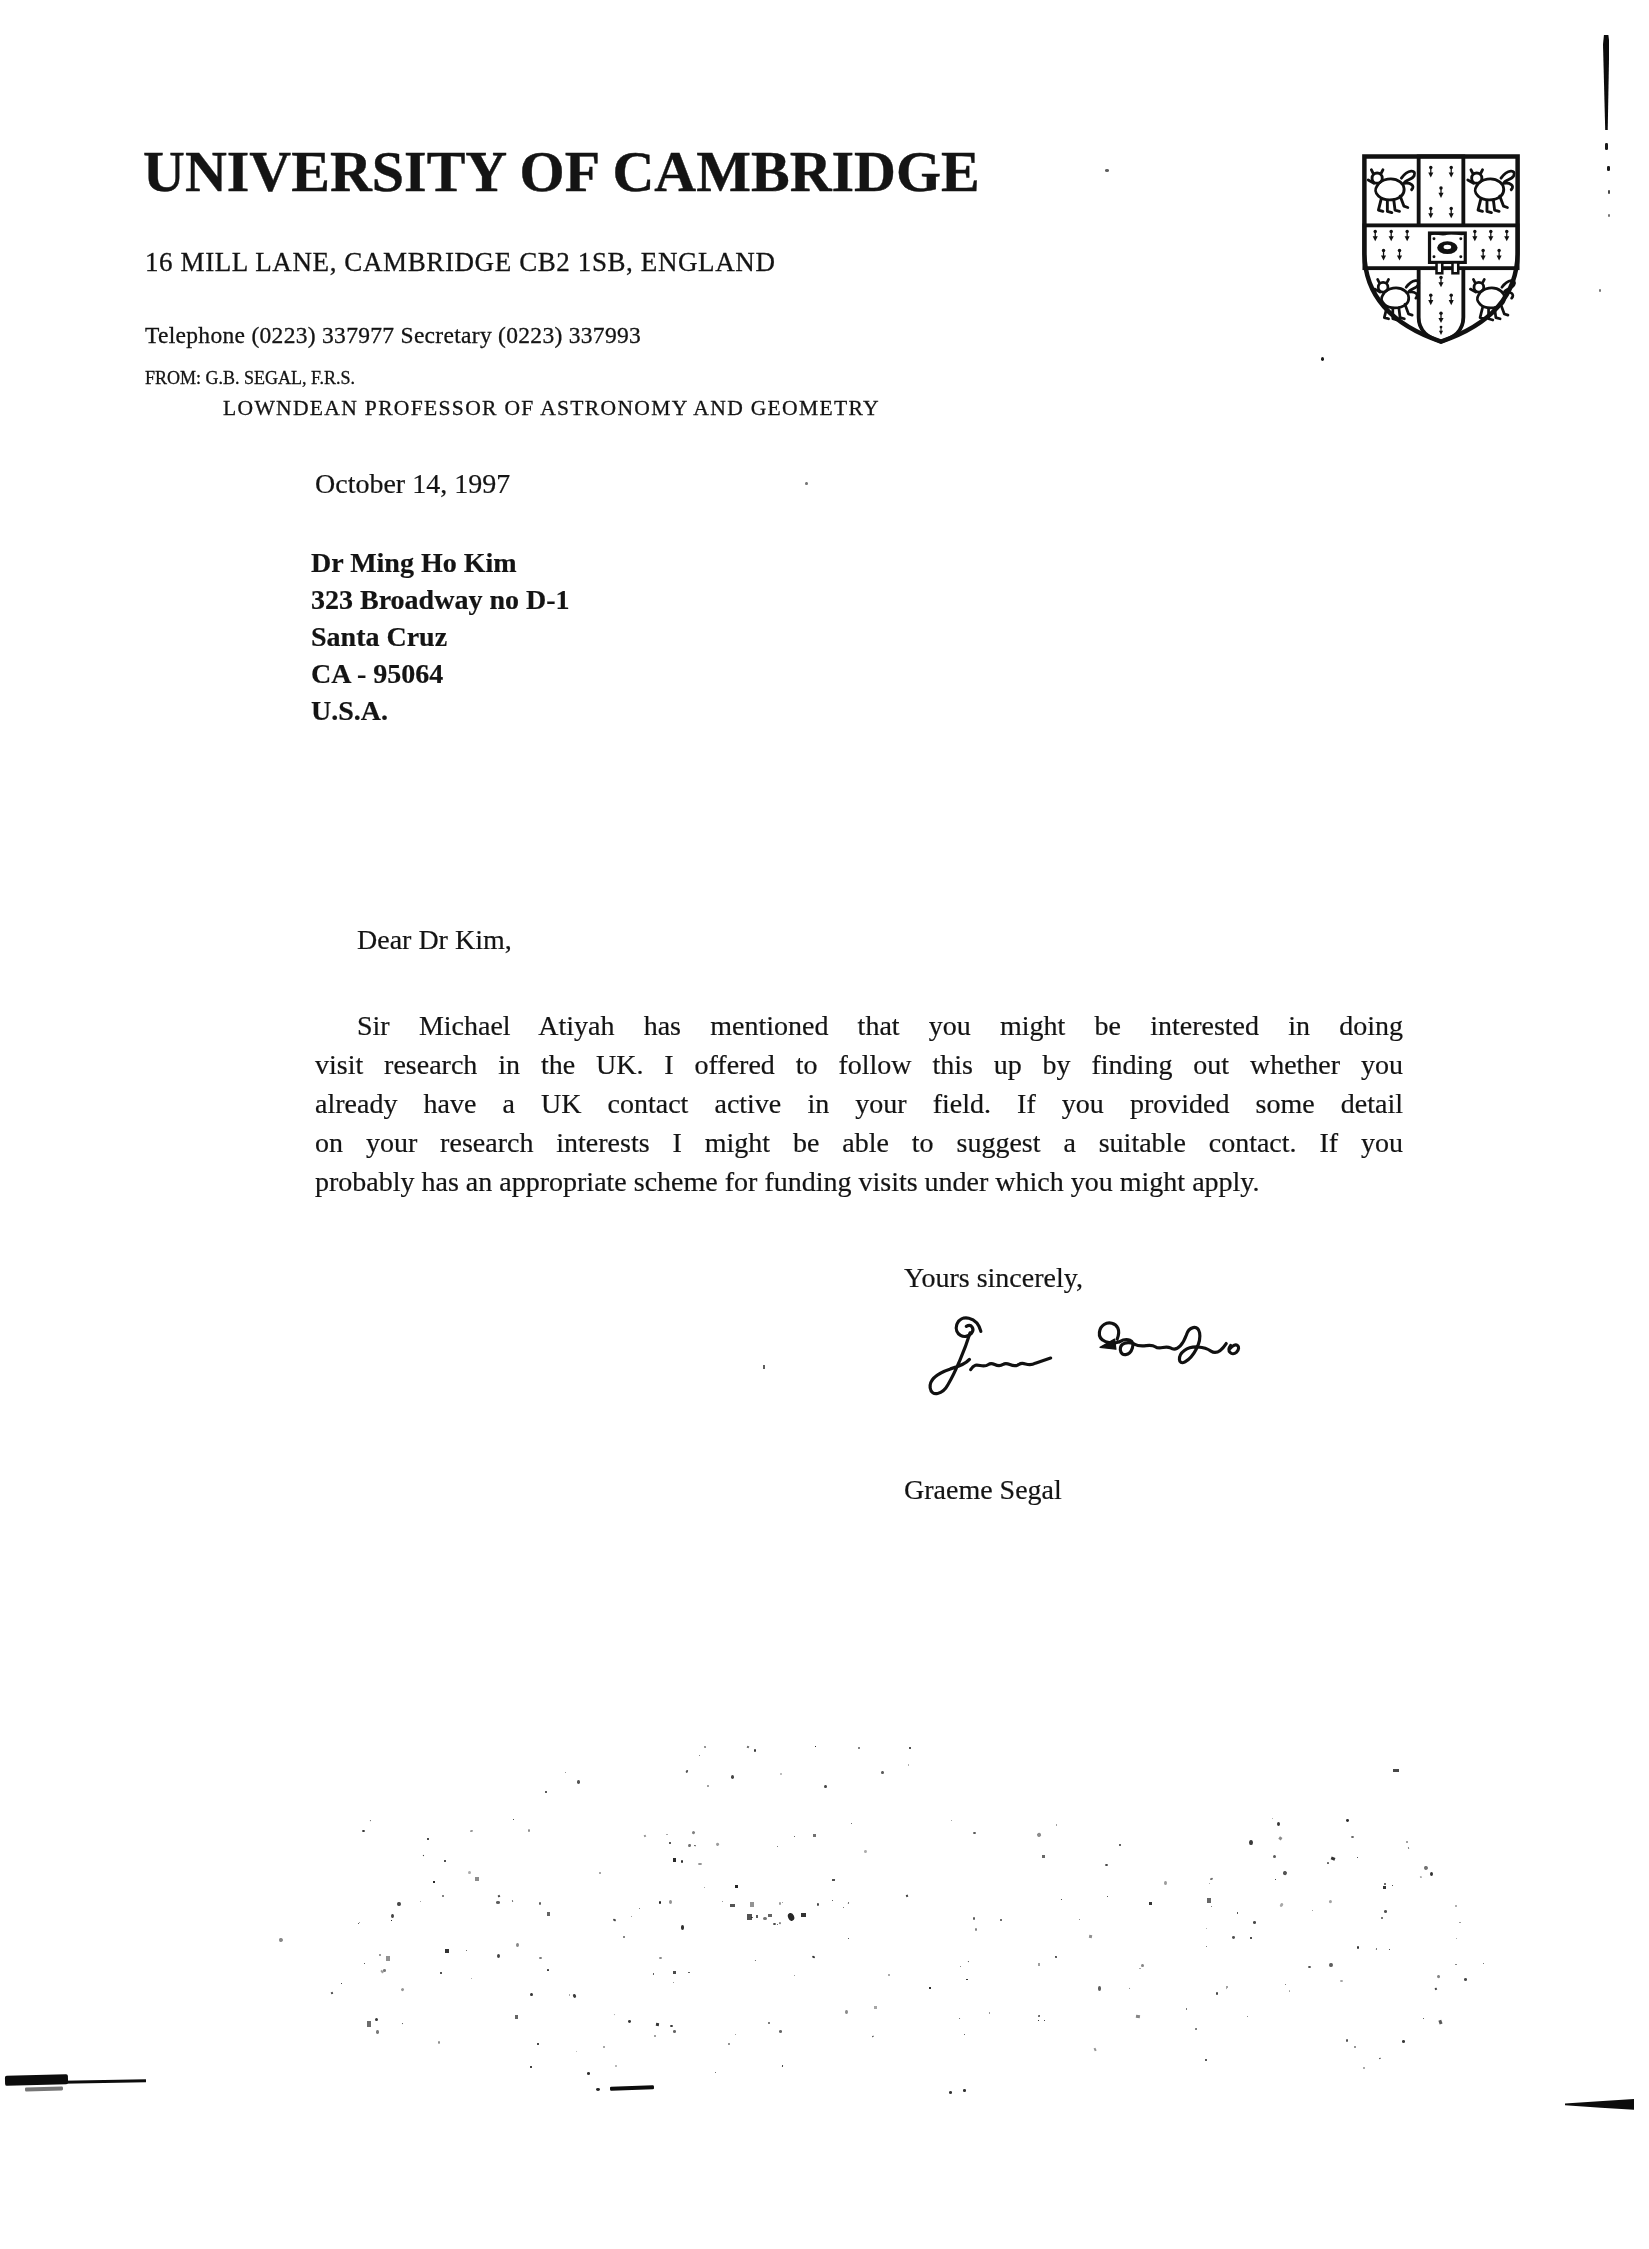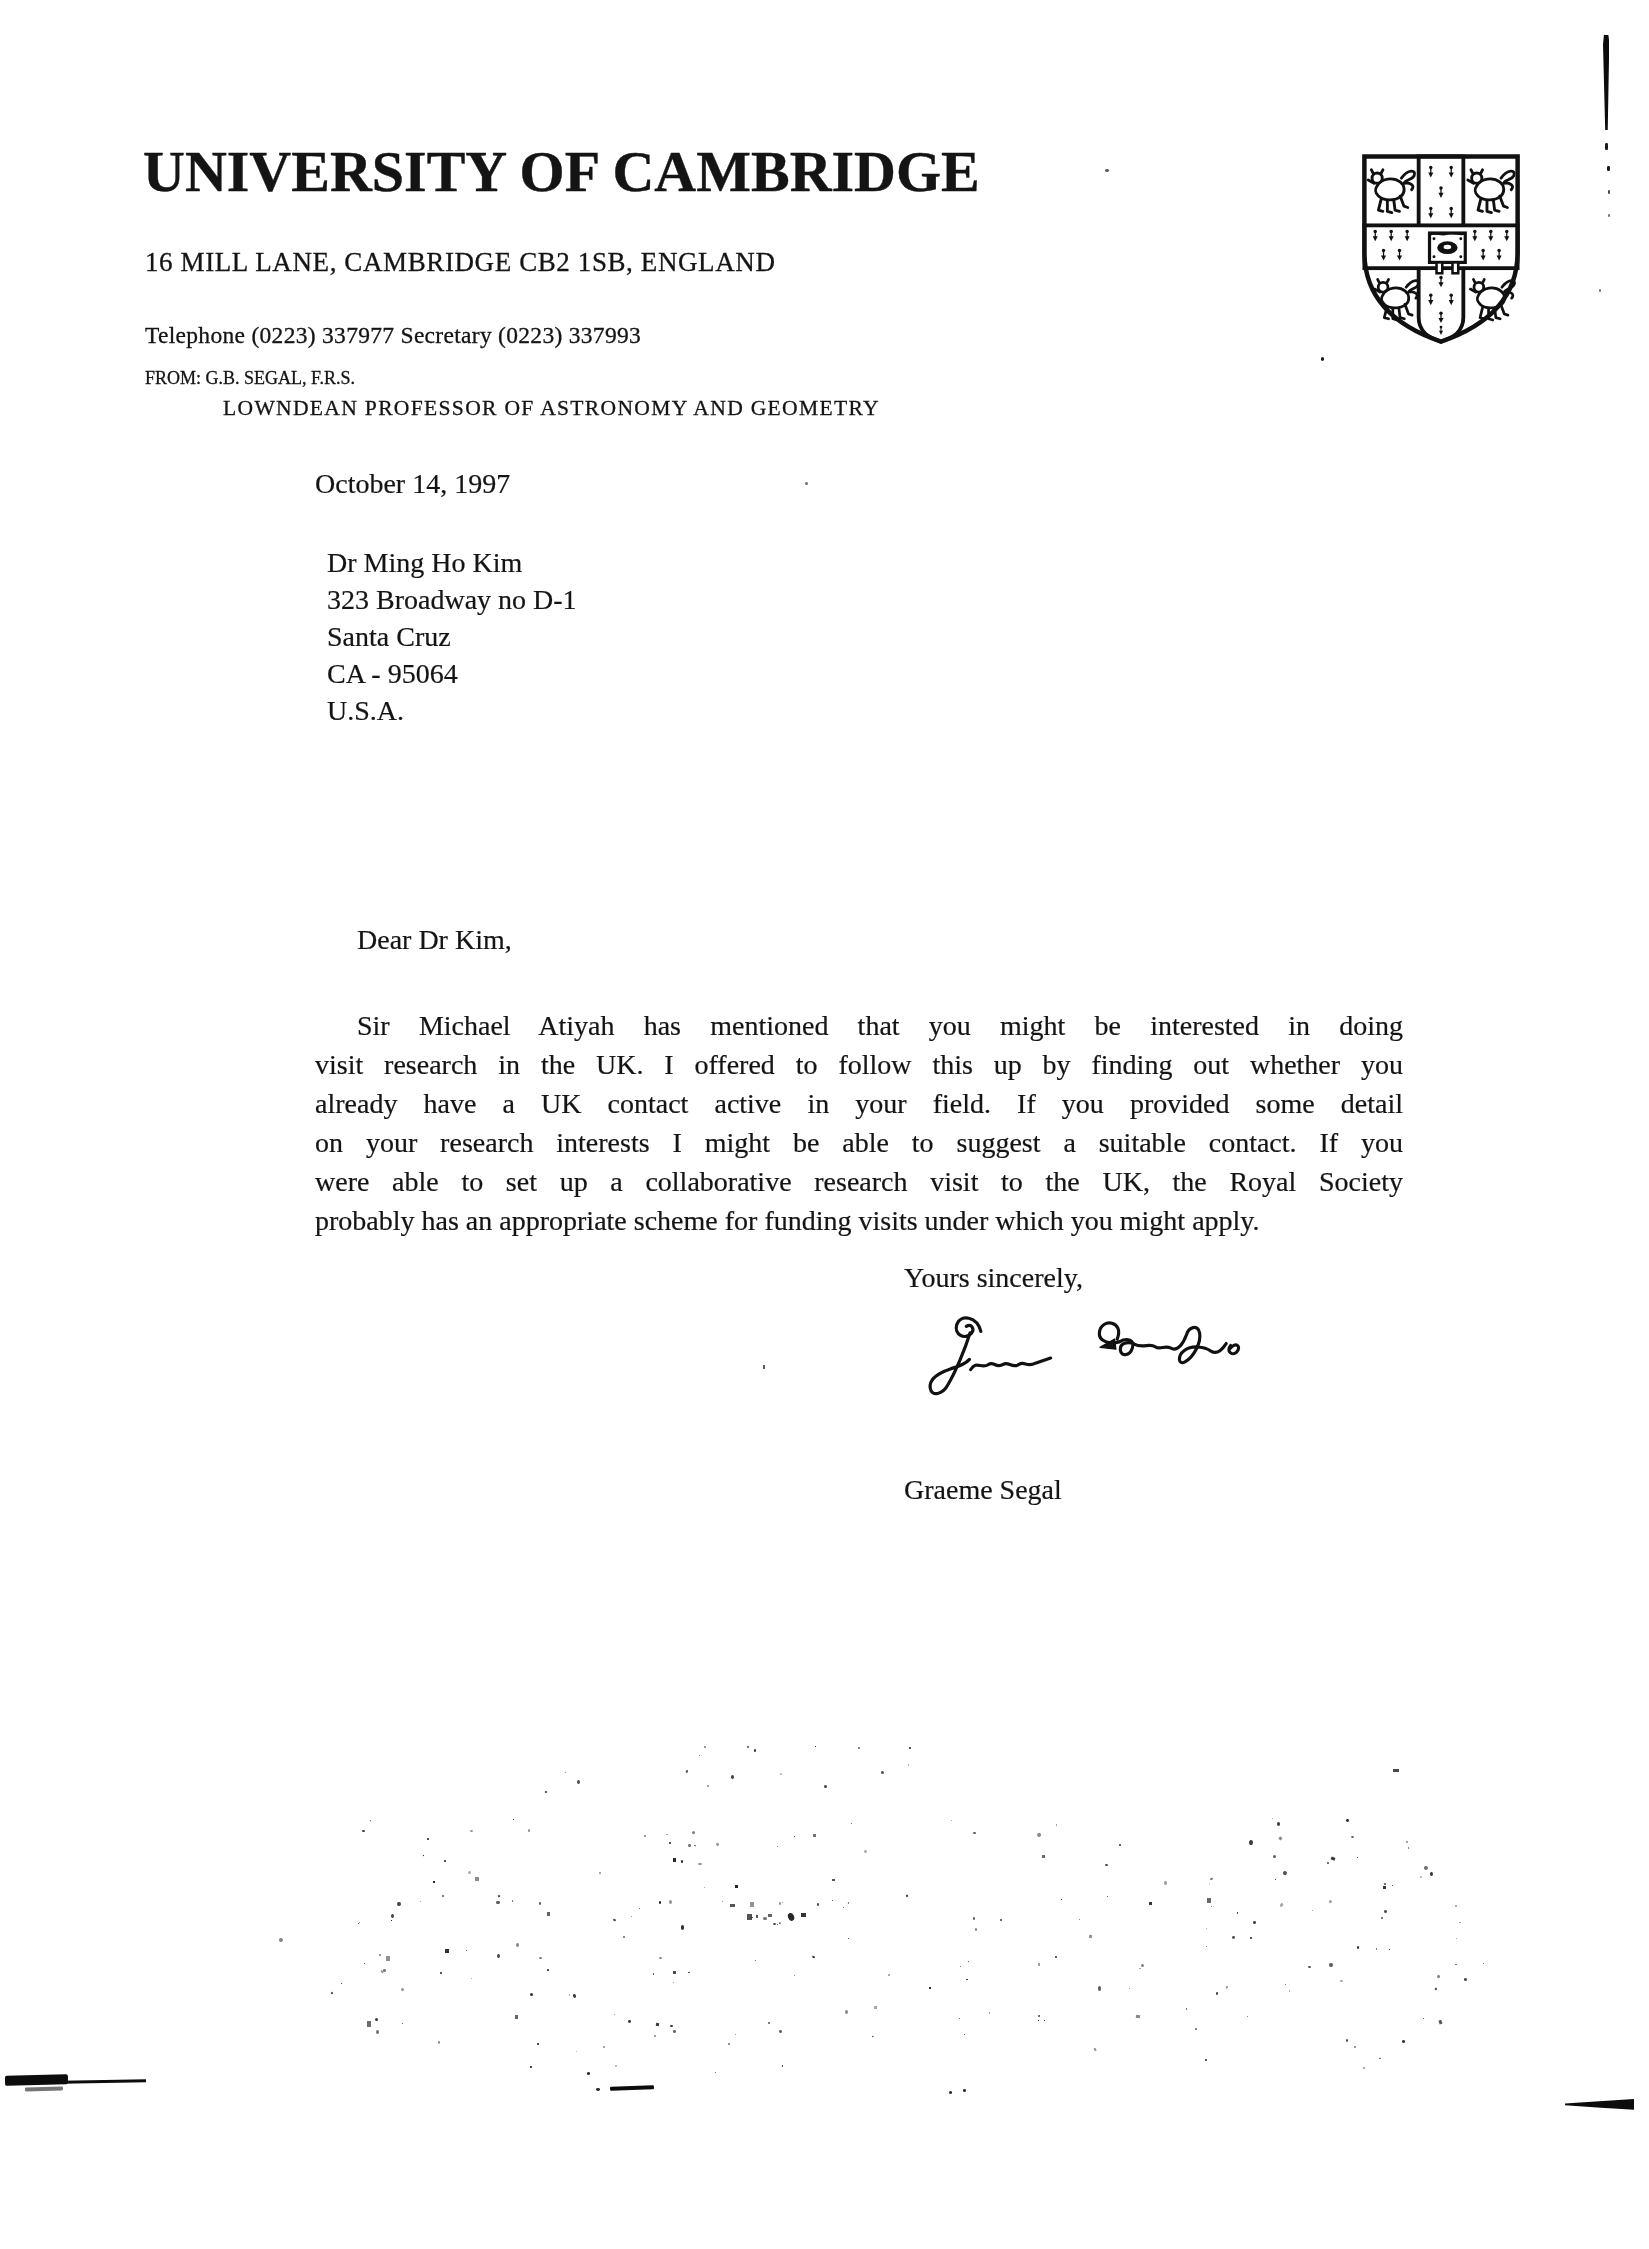--- a/index.html
+++ b/index.html
@@ -131,36 +131,35 @@
         <circle cx="161" cy="167" r="2.3" fill="#111"></circle>
       <rect x="123" y="176" width="9" height="17" fill="#fff" stroke="#111" stroke-width="4"></rect>
       <rect x="148" y="176" width="9" height="17" fill="#fff" stroke="#111" stroke-width="4"></rect>
 
       <path d="M10,10 H250 V160 C250,228 206,274 130,300 C54,274 10,228 10,160 Z" fill="none" stroke="#111" stroke-width="7"></path>
     </svg>
   </div>
 
   <div class="abs bodytext dateline" style="left:315px; top:468px;">October 14, 1997</div>
 
-  <div class="abs bodytext addrblock" style="left:327px; top:544px;">
+  <div class="abs bodytext addrblock" style="left:311px; top:544px;font-weight:bold;">
     <div>Dr Ming Ho Kim</div>
     <div>323 Broadway no D-1</div>
     <div>Santa Cruz</div>
     <div>CA - 95064</div>
     <div>U.S.A.</div>
   </div>
 
   <div class="abs bodytext salutation" style="left:357px; top:924px;">Dear Dr Kim,</div>
 
   <div class="abs bodytext para" style="left:315px; top:1006px;">
     <div class="pline just indent">Sir Michael Atiyah has mentioned that you might be interested in doing</div>
     <div class="pline just">visit research in the UK. I offered to follow this up by finding out whether you</div>
     <div class="pline just">already have a UK contact active in your field.  If you provided some detail</div>
     <div class="pline just">on your research interests I might be able to suggest a suitable contact.  If you</div>
-    <div class="pline just">were able to set up a collaborative research visit to the UK, the Royal Society</div>
     <div class="pline">probably has an appropriate scheme for funding visits under which you might apply.</div>
   </div>
 
   <div class="abs bodytext closing" style="left:904px; top:1262px;">Yours sincerely,</div>
 
   <div class="abs" style="left:901px; top:1311px; width:355px; height:105px;">
     <svg width="355" height="105" viewBox="0 0 560 165" xmlns="http://www.w3.org/2000/svg" fill="none" stroke="#111" stroke-width="5" stroke-linecap="round" stroke-linejoin="round">
 
       <path d="M126,32 C120,8 94,4 88,21 C83,37 101,46 111,35 C117,28 111,19 103,24"></path>
       <path d="M109,34 C101,60 86,96 74,116 C66,131 48,136 46,121 C44,106 63,96 78,91 C92,87 102,83 108,76"></path>

